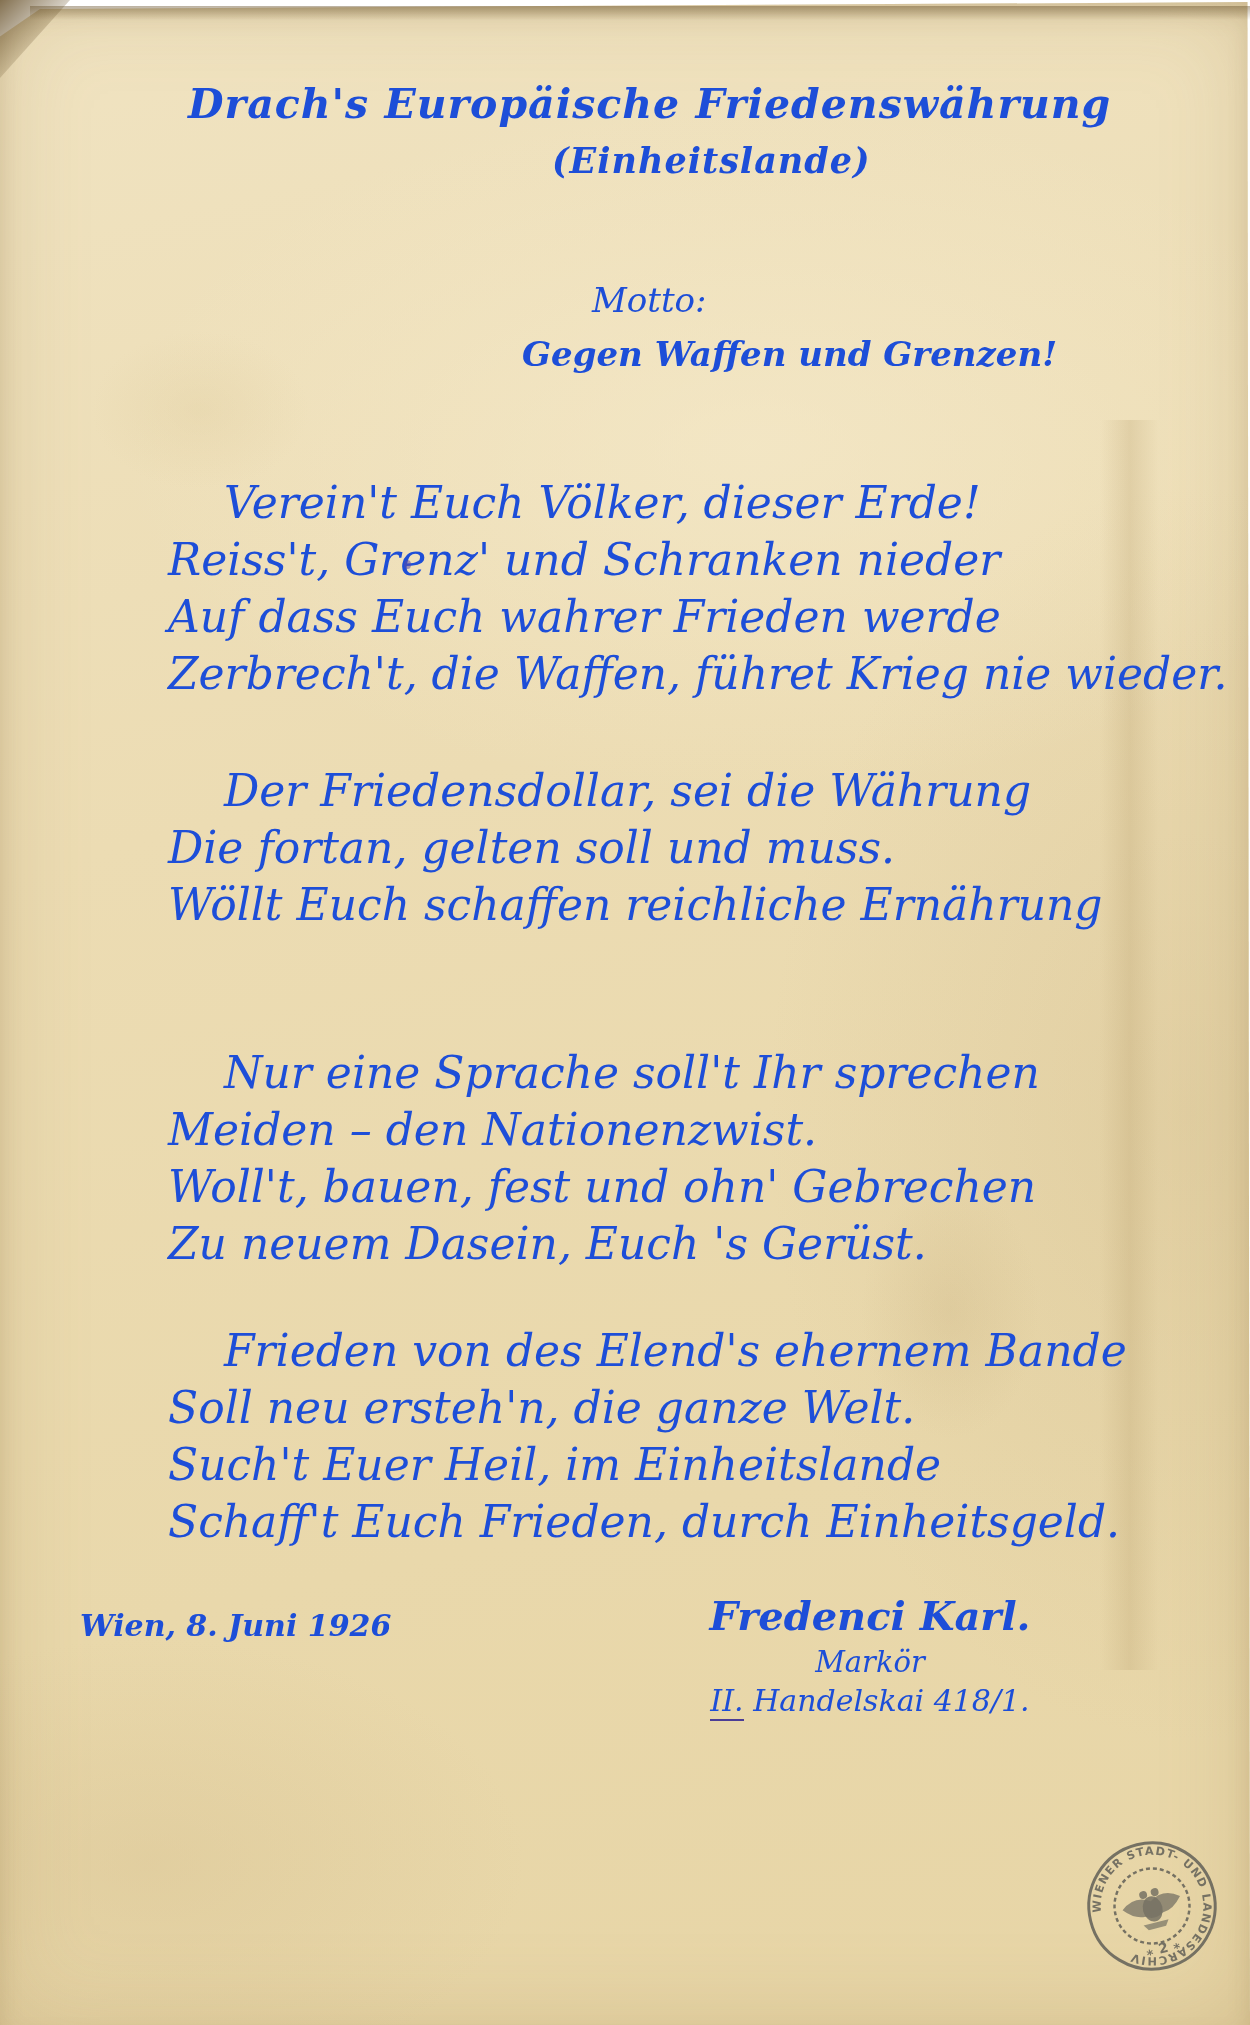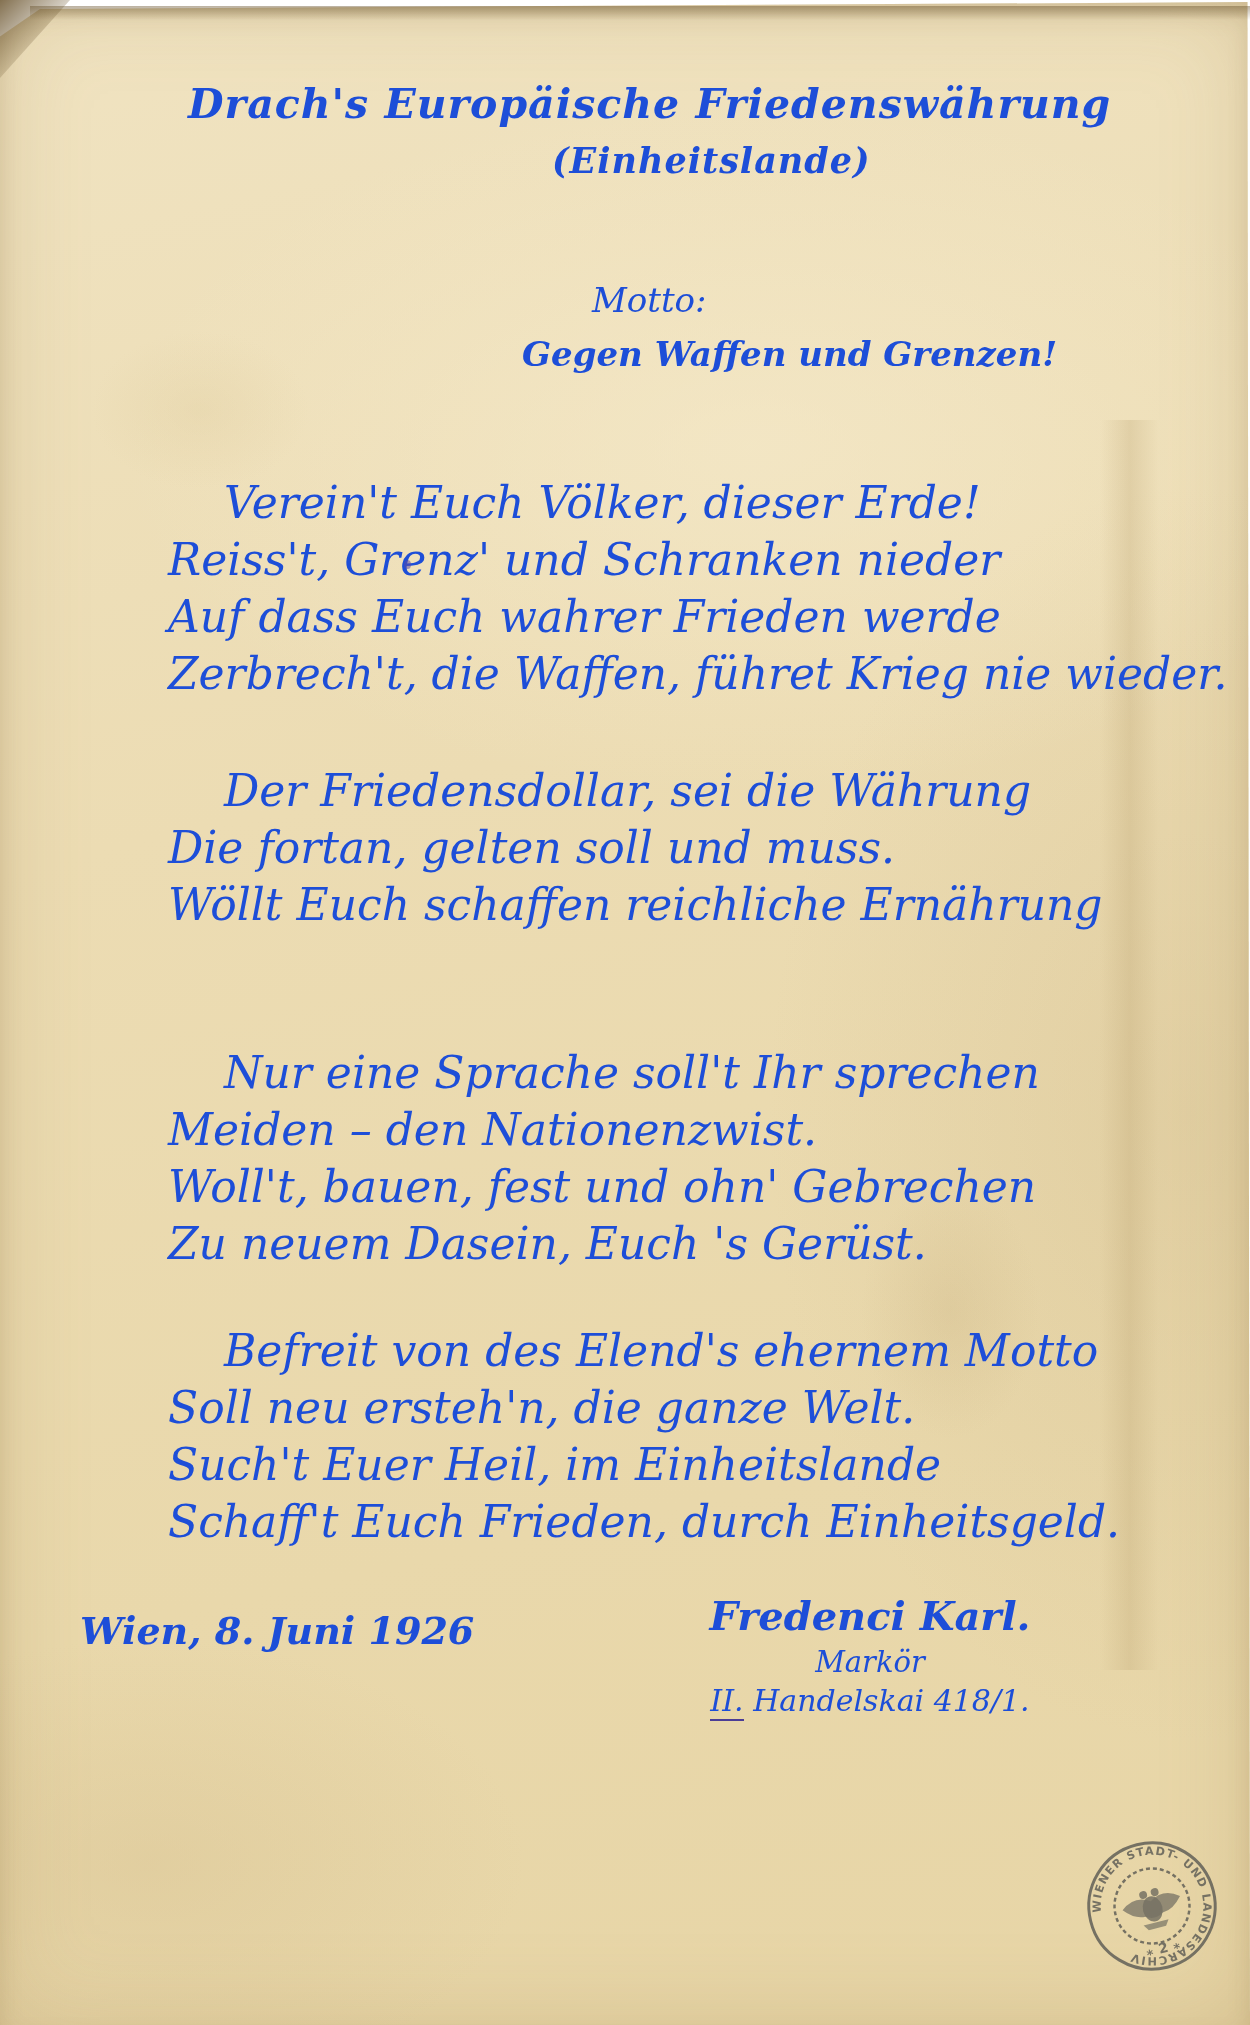--- a/index.html
+++ b/index.html
@@ -34,21 +34,21 @@
   .ink{color:#1d4ed8;font-style:italic;}
   .hand{font-family:"DejaVu Serif", serif;font-style:italic;white-space:nowrap;}
   .title{position:absolute;left:188px;top:80px;font-size:41px;letter-spacing:1px;font-weight:bold;}
   .subtitle{position:absolute;left:552px;top:140px;font-size:35px;letter-spacing:1px;font-weight:bold;}
   .motto-label{position:absolute;left:592px;top:280px;font-size:34px;font-weight:normal;}
   .motto-text{position:absolute;left:522px;top:334px;font-size:34px;font-weight:bold;}
   .stanza{position:absolute;left:168px;font-size:44px;line-height:57px;}
   .stanza .line{display:block;}
   .stanza .line.first{padding-left:56px;}
   .s1{top:474px;} .s2{top:762px;} .s3{top:1044px;} .s4{top:1322px;}
-  .dateline{position:absolute;left:80px;top:1608px;font-size:38px;font-weight:bold;}
+  .dateline{position:absolute;left:80px;top:1608px;font-size:30px;font-weight:bold;}
   .sigblock{position:absolute;left:660px;top:1592px;width:420px;text-align:center;}
   .sig-name{font-size:40px;font-weight:bold;display:block;}
   .sig-role{font-size:29px;display:block;margin-top:6px;}
   .sig-addr{font-size:30px;display:block;margin-top:4px;}
   .u{border-bottom:2px solid #4b3d96;padding-bottom:1px;}
   .blot{position:absolute;left:404px;top:560px;width:7px;height:9px;border-radius:50%;
     background:#5a4aa5;opacity:.55;}
   .stamp{position:absolute;left:1078px;top:1832px;width:148px;height:148px;
     transform:rotate(-14deg);opacity:.82;}
   .stain1{position:absolute;left:860px;top:1180px;width:180px;height:260px;border-radius:50%;
@@ -86,21 +86,21 @@
 </div>
 
 <div class="stanza s3 hand ink">
   <span class="line first">Nur eine Sprache soll't Ihr sprechen</span>
   <span class="line">Meiden – den Nationenzwist.</span>
   <span class="line">Woll't, bauen, fest und ohn' Gebrechen</span>
   <span class="line">Zu neuem Dasein, Euch 's Gerüst.</span>
 </div>
 
 <div class="stanza s4 hand ink">
-  <span class="line first">Befreit von des Elend's ehernem Motto</span>
+  <span class="line first">Frieden von des Elend's ehernem Bande</span>
   <span class="line">Soll neu ersteh'n, die ganze Welt.</span>
   <span class="line">Such't Euer Heil, im Einheitslande</span>
   <span class="line">Schaff't Euch Frieden, durch Einheitsgeld.</span>
 </div>
 
 <div class="blot"></div>
 
 <div class="dateline hand ink">Wien, 8. Juni 1926</div>
 
 <div class="sigblock">

